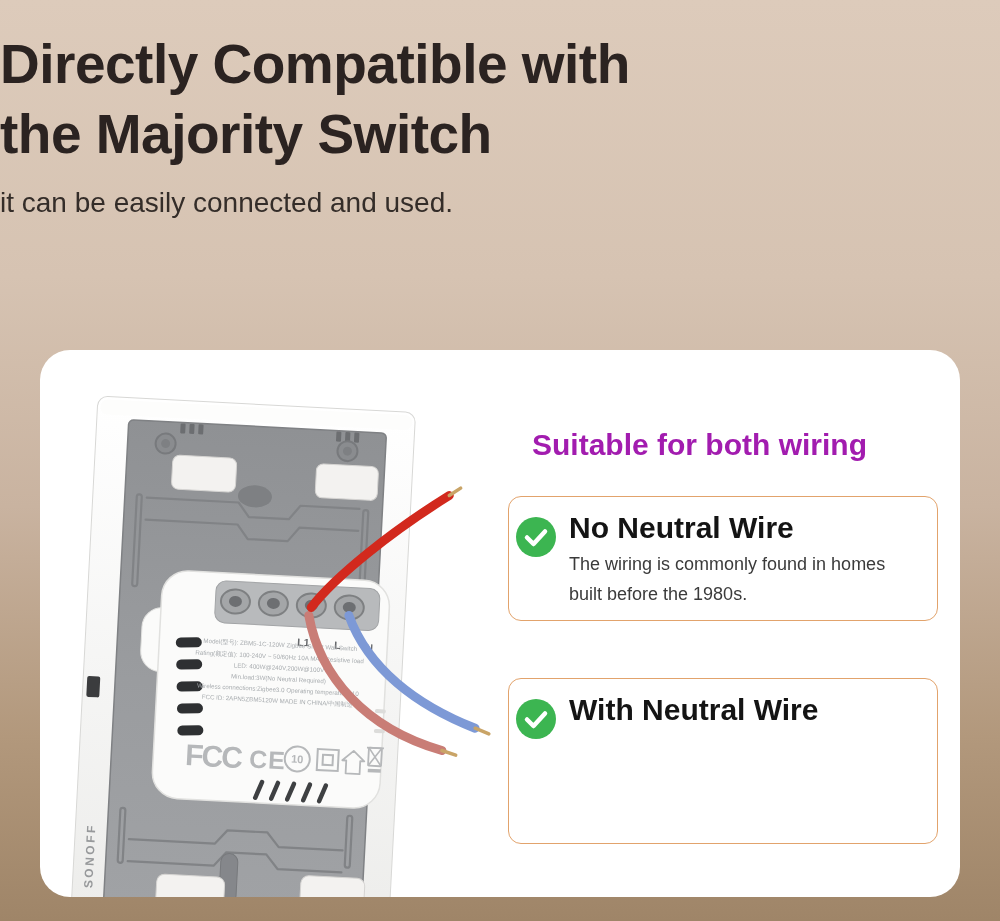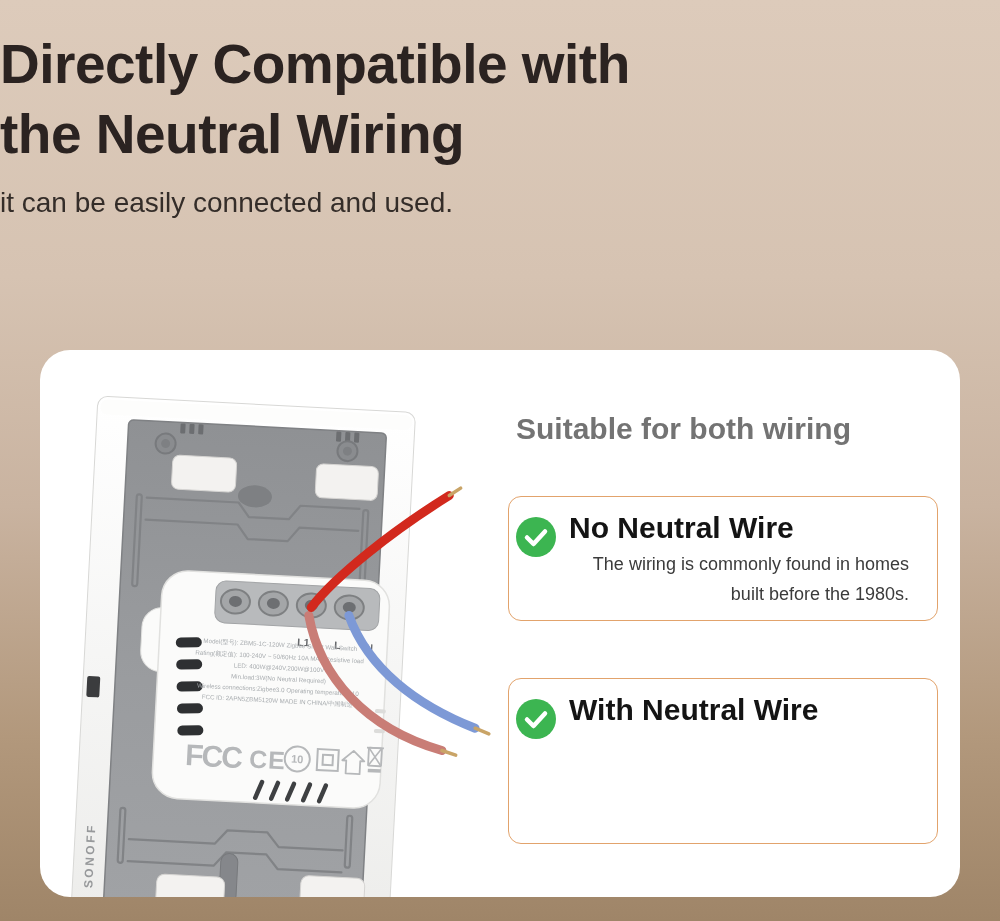--- a/index.html
+++ b/index.html
@@ -10,41 +10,41 @@
   }
   .header{position:absolute;top:30px;left:0;right:0;text-align:left;}
   .title{font-size:55px;font-weight:bold;color:#2b2321;line-height:1.27;letter-spacing:-0.5px;margin:0;}
   .subtitle{margin-top:12px;font-size:28px;color:#342d29;line-height:1.5;}
   .panel{
     position:absolute;left:40px;top:350px;width:920px;height:547px;
     background:#ffffff;border-radius:30px;overflow:hidden;
   }
   .device-svg{position:absolute;left:0;top:0;}
   .panel-heading{
-    position:absolute;left:476px;top:62px;margin:0;
-    font-size:30px;font-weight:bold;color:#737373;letter-spacing:0;
+    position:absolute;left:476px;top:62px;margin:16px;
+    font-size:30px;font-weight:bold;color:#a21caf;letter-spacing:0;
   }
   .card{
     position:absolute;left:468px;width:430px;background:#fff;
     border:1.5px solid #e2a36c;border-radius:13px;box-sizing:border-box;padding-left:6px;
   }
   .card1{top:146px;height:125px;}
   .card2{top:328px;height:166px;}
   .check{position:absolute;left:7px;top:20px;width:40px;height:40px;}
   .card-title{margin:13px 10px 3px 54px;font-size:30px;font-weight:bold;color:#141414;line-height:1.2;}
-  .card-body{margin:0 24px 0 54px;width:340px;font-size:18px;color:#3b3b3b;line-height:30px;text-align:right;}
+  .card-body{margin:0 24px 0 54px;width:340px;font-size:18px;color:#3b3b3b;line-height:30px;}
   .label-line{font-size:6.2px;fill:#a9adb0;}
 </style>
 </head>
 <body>
 
 <div class="header">
   <h1 class="title">
     <div>Directly Compatible with</div>
-    <div>the Neutral Wiring</div>
+    <div>the Majority Switch</div>
   </h1>
   <div class="subtitle">
     <div>it can be easily connected and used.</div>
   </div>
 </div>
 
 <div class="panel">
 
   <svg class="device-svg" width="480" height="560" viewBox="0 0 480 560">
     <defs>

